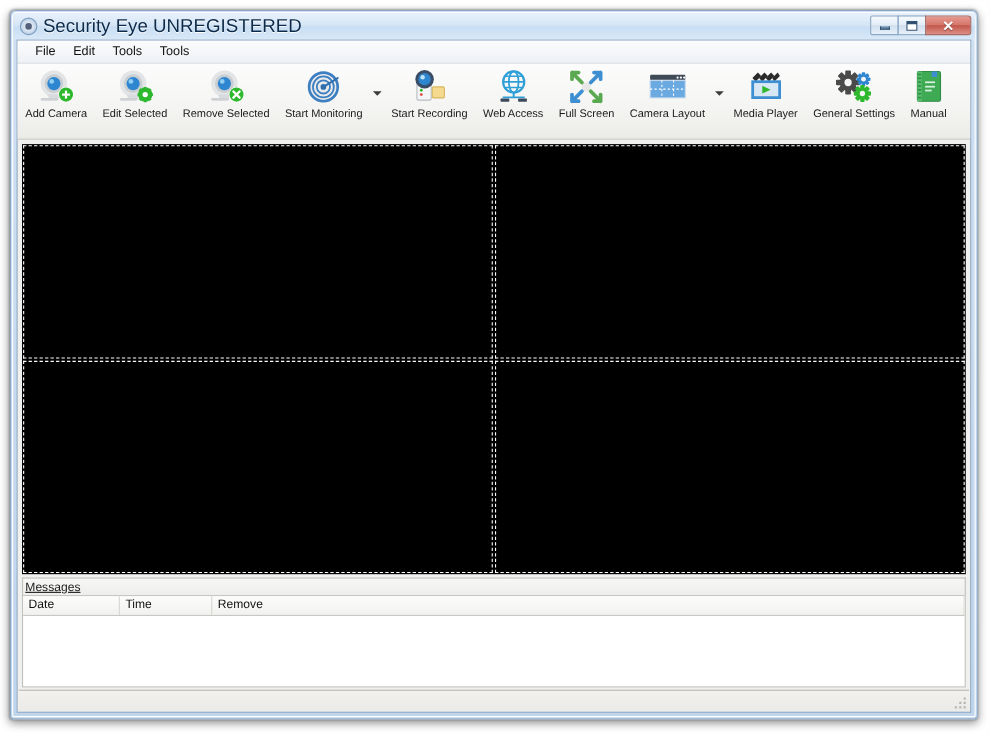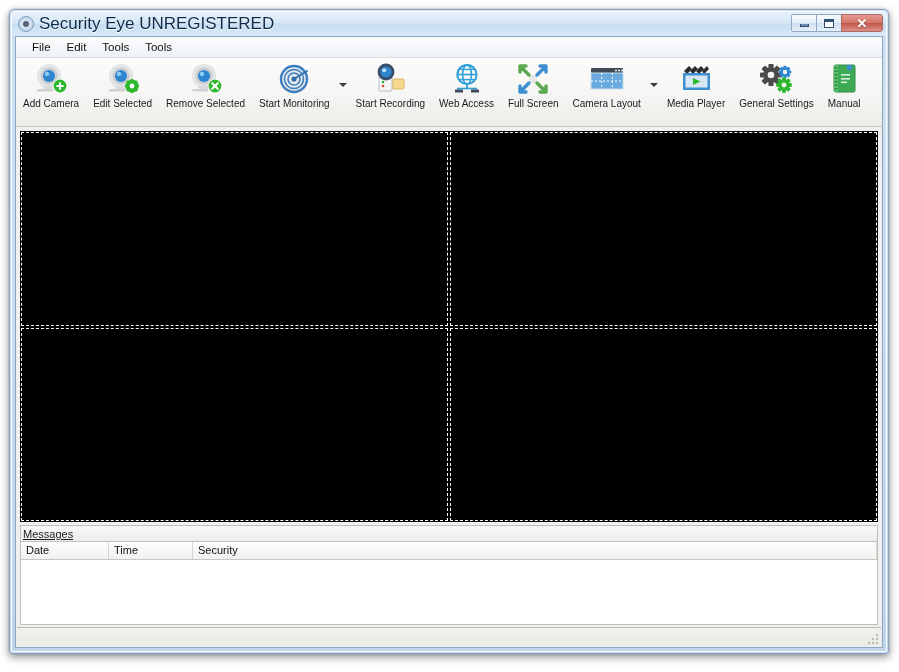--- a/index.html
+++ b/index.html
@@ -569,21 +569,21 @@
       <div class="cam-pane"></div>
       <div class="cam-pane"></div>
     </div>
 
     <div id="messages-panel">
       <div id="messages-caption">Messages</div>
       <div id="messages-list">
         <div class="msg-header">
           <div class="col-date">Date</div>
           <div class="col-time">Time</div>
-          <div class="col-msg">Security</div>
+          <div class="col-msg">Remove</div>
         </div>
       </div>
     </div>
 
     <div id="statusbar">
       <span></span>
       <svg id="resize-grip" viewBox="0 0 12 12">
         <g fill="#8d8d88">
           <rect x="9" y="1" width="2" height="2"></rect>
           <rect x="9" y="5" width="2" height="2"></rect>

